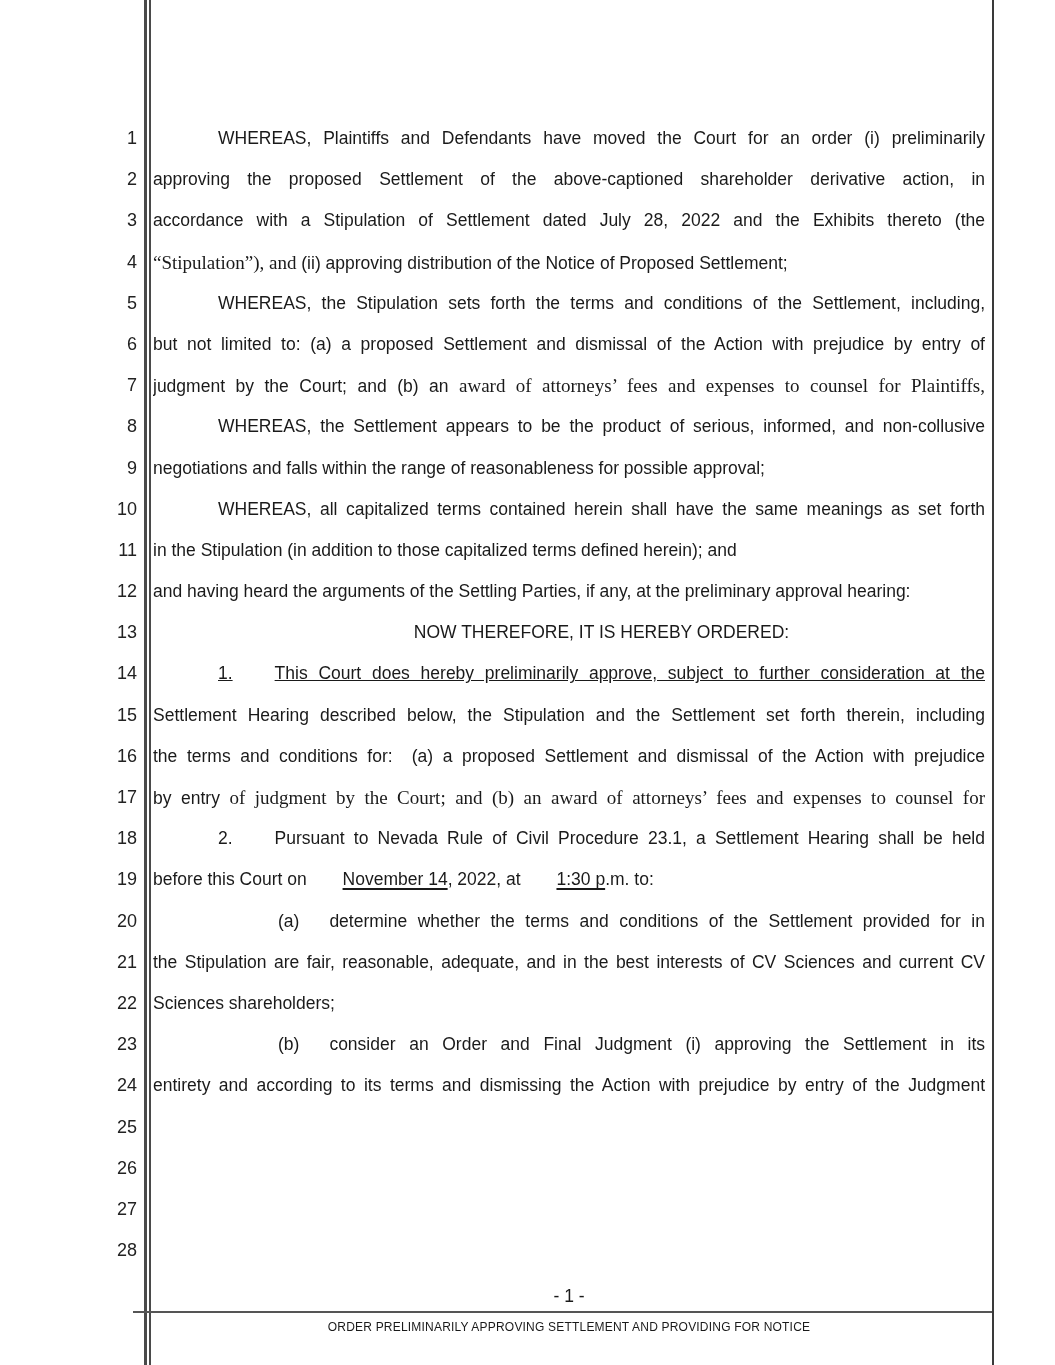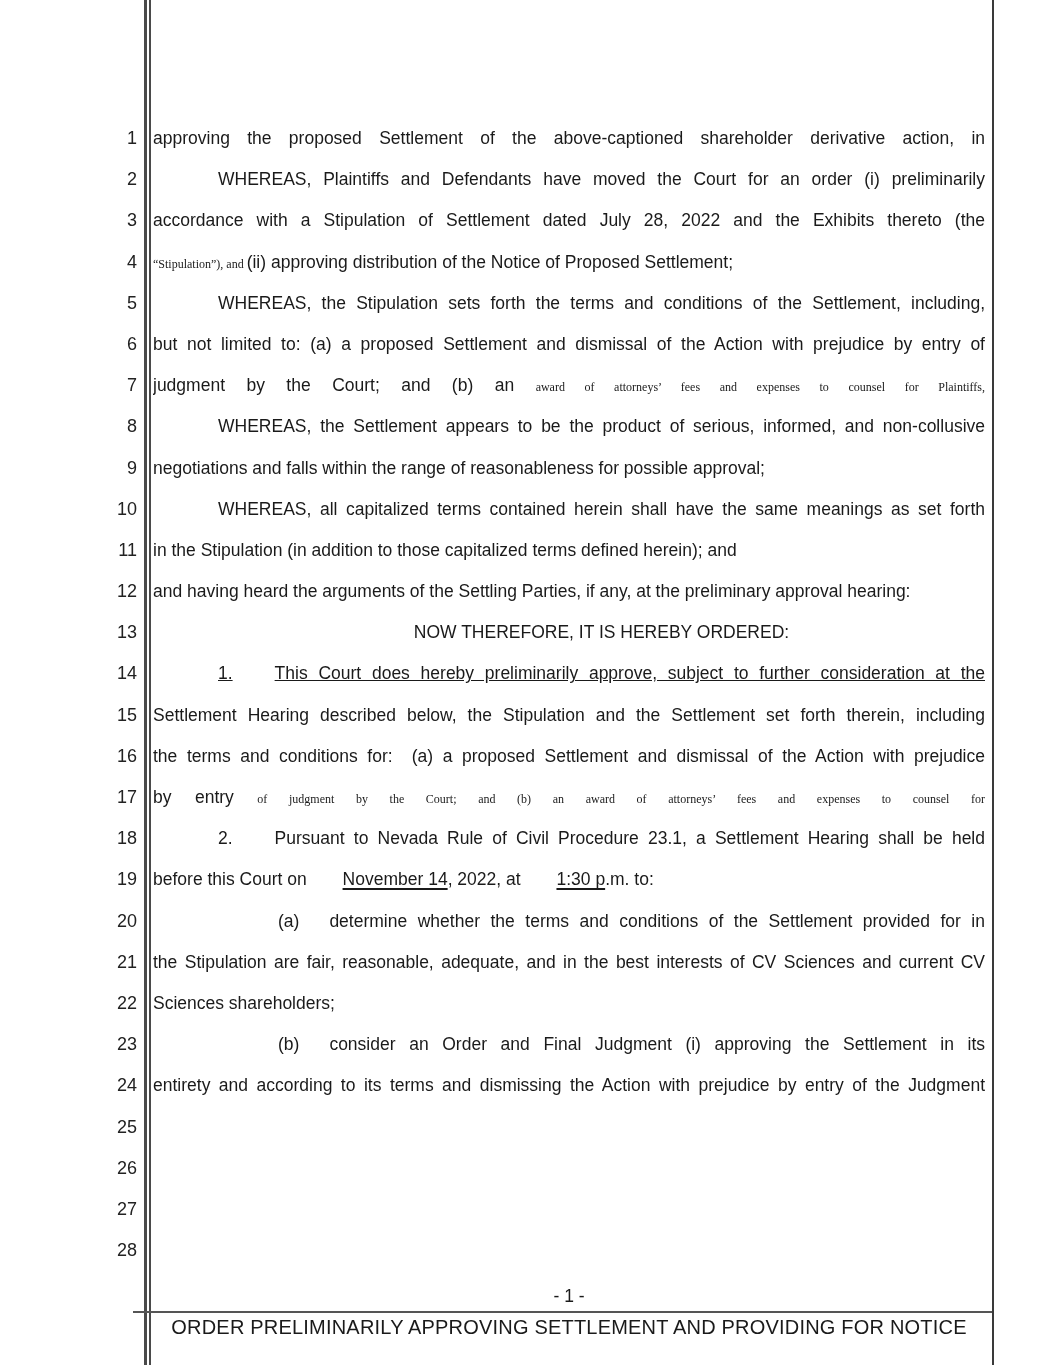--- a/index.html
+++ b/index.html
@@ -52,21 +52,21 @@
     font-size: 17.5px;
     overflow: hidden;
     white-space: normal;
   }
   .text-line.justified {
     text-align: justify;
     text-align-last: justify;
   }
   .serif {
     font-family: "Liberation Serif", serif;
-    font-size: 12px;
+    font-size: 19px;
   }
   .underlined {
     text-decoration: underline;
     text-decoration-thickness: 1.5px;
     text-underline-offset: 3px;
     margin-left: 31px;
   }
   .tab-gap {
     display: inline-block;
     height: 1px;
@@ -88,21 +88,21 @@
     width: 859px;
     height: 2px;
     background: #555555;
   }
   .footer-title {
     position: absolute;
     left: 153px;
     top: 1316px;
     width: 832px;
     text-align: center;
-    font-size: 20px;
+    font-size: 12px;
     line-height: 22px;
     letter-spacing: 0.2px;
   }
 </style>
 </head>
 <body>
 
 <div class="page">
   <div class="vrule vrule-left-a"></div>
   <div class="vrule vrule-left-b"></div>
@@ -132,22 +132,22 @@
       <div class="line-number">21</div>
       <div class="line-number">22</div>
       <div class="line-number">23</div>
       <div class="line-number">24</div>
       <div class="line-number">25</div>
       <div class="line-number">26</div>
       <div class="line-number">27</div>
       <div class="line-number">28</div>
     </div>
   <div class="text-column">
+      <div class="text-line justified" style="padding-left: 65px;"><span class="">WHEREAS, Plaintiffs and Defendants have moved the Court for an order (i) preliminarily</span></div>
       <div class="text-line justified"><span class="">approving the proposed Settlement of the above-captioned shareholder derivative action, in</span></div>
-      <div class="text-line justified" style="padding-left: 65px;"><span class="">WHEREAS, Plaintiffs and Defendants have moved the Court for an order (i) preliminarily</span></div>
       <div class="text-line justified"><span class="">accordance with a Stipulation of Settlement dated July 28, 2022 and the Exhibits thereto (the</span></div>
       <div class="text-line"><span class="serif">“Stipulation”), and </span><span class="">(ii) approving distribution of the Notice of Proposed Settlement;</span></div>
       <div class="text-line justified" style="padding-left: 65px;"><span class="">WHEREAS, the Stipulation sets forth the terms and conditions of the Settlement, including,</span></div>
       <div class="text-line justified"><span class="">but not limited to: (a) a proposed Settlement and dismissal of the Action with prejudice by entry of</span></div>
       <div class="text-line justified"><span class="">judgment by the Court; and (b) an </span><span class="serif">award of attorneys’ fees and expenses to counsel for Plaintiffs,</span></div>
       <div class="text-line justified" style="padding-left: 65px;"><span class="">WHEREAS, the Settlement appears to be the product of serious, informed, and non-collusive</span></div>
       <div class="text-line"><span class="">negotiations and falls within the range of reasonableness for possible approval;</span></div>
       <div class="text-line justified" style="padding-left: 65px;"><span class="">WHEREAS, all capitalized terms contained herein shall have the same meanings as set forth</span></div>
       <div class="text-line"><span class="">in the Stipulation (in addition to those capitalized terms defined herein); and</span></div>
       <div class="text-line"><span class="">and having heard the arguments of the Settling Parties, if any, at the preliminary approval hearing:</span></div>

